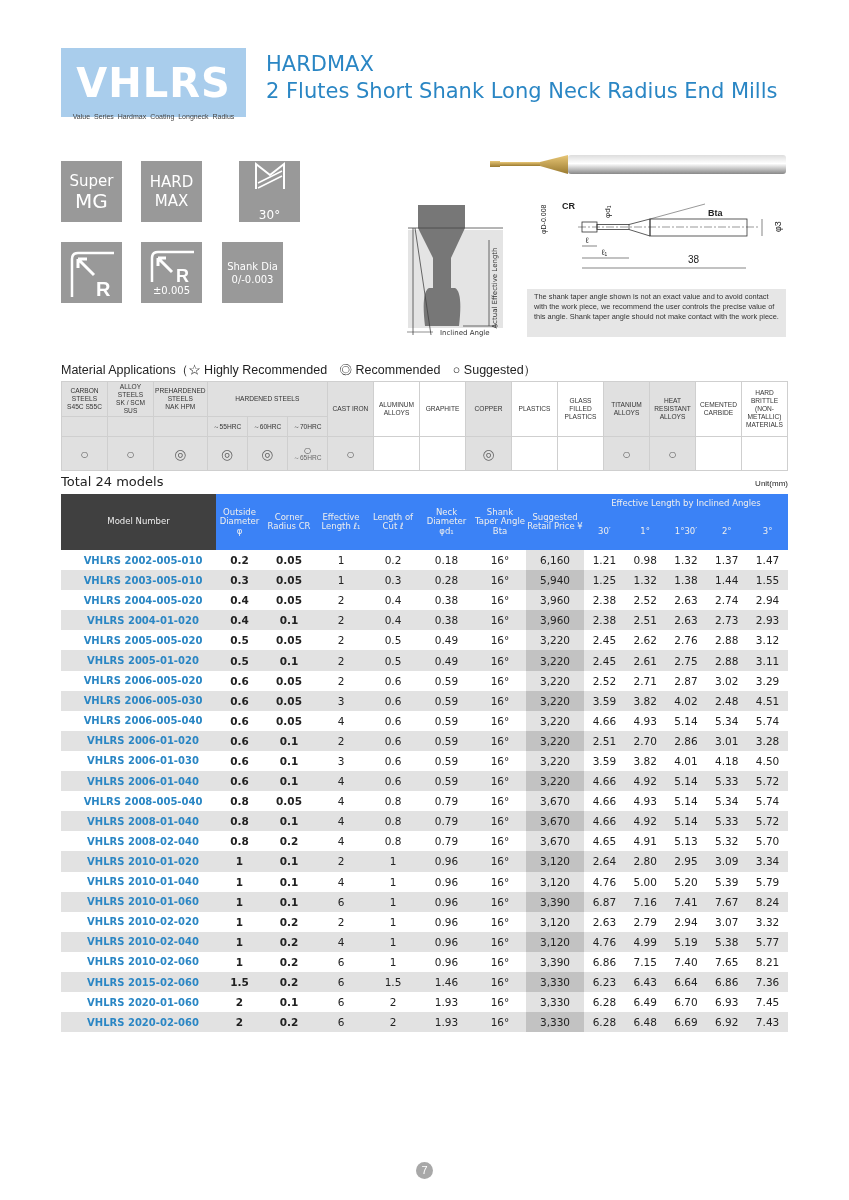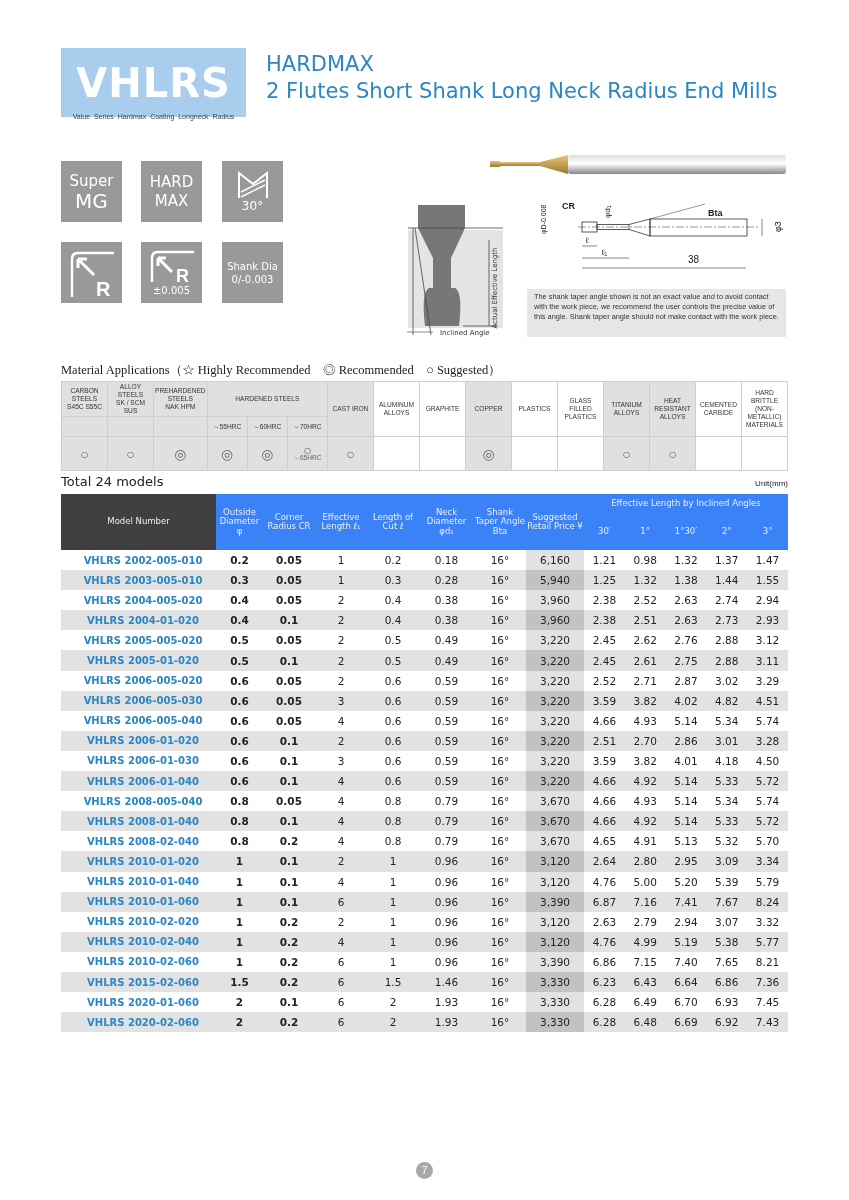--- a/index.html
+++ b/index.html
@@ -11,21 +11,21 @@
   .title2 { position: absolute; left: 266px; top: 79px; font-size: 21px; color: #2a86c4; font-family: "DejaVu Sans", sans-serif; }
 
   .icon { position: absolute; width: 61px; height: 61px; background: #999; color: #fff; display: flex; flex-direction: column; align-items: center; justify-content: center; text-align: center; font-family: "DejaVu Sans", sans-serif; }
   .icon .big { font-size: 20px; line-height: 21px; }
   .icon .med { font-size: 15px; line-height: 19px; }
   .icon .small { font-size: 10px; line-height: 13px; }
 
   .diagram { position: absolute; }
   .note { position: absolute; left: 527px; top: 289px; width: 259px; height: 48px; background: #e6e6e6; font-size: 7.4px; line-height: 10px; padding: 3px 7px; color: #333; }
 
-  .mat-title { position: absolute; left: 61px; top: 362px; font-size: 12.5px; color: #222; font-family: Liberation Serif, serif; }
+  .mat-title { position: absolute; left: 61px; top: 362px; font-size: 12.5px; color: #222; }
   table.mat { position: absolute; left: 61px; top: 381px; border-collapse: collapse; width: 727px; font-family: "Liberation Sans", sans-serif; }
   table.mat td { border: 1px solid #cfcfcf; font-size: 6.6px; text-align: center; color: #333; line-height: 8px; padding: 1px; }
   table.mat td.g { background: #e0e0e0; }
   table.mat .sym { font-size: 14px; color: #666; height: 34px; }
   table.mat .sym small { display: block; font-size: 6.6px; }
 
   .total { position: absolute; left: 61px; top: 474px; font-size: 13px; color: #222; font-family: "DejaVu Sans", sans-serif; }
   .unit { position: absolute; right: 61px; top: 479px; font-size: 8px; color: #222; margin-left: 9px; }
 
   table.spec { position: absolute; left: 61px; top: 494px; border-collapse: collapse; width: 727px; font-family: "DejaVu Sans", sans-serif; }
@@ -52,21 +52,21 @@
 <div class="title2">2 Flutes Short Shank Long Neck Radius End Mills</div>
 
 <div class="icon" style="left:61px;top:161px;">
   <span class="med">Super</span>
   <span class="big">MG</span>
 </div>
 <div class="icon" style="left:141px;top:161px;">
   <span class="med">HARD</span>
   <span class="med">MAX</span>
 </div>
-<div class="icon" style="left:222px;top:161px;">
+<div class="icon" style="left:239px;top:161px;justify-content:space-between;">
   <svg width="34" height="30" viewBox="0 0 34 30">
     <path d="M3 28 V3 L17 14 L31 3 V28" fill="none" stroke="#fff" stroke-width="2"></path>
     <path d="M5 22 L29 10 M5 27 L29 15" stroke="#fff" stroke-width="1.5"></path>
   </svg>
   <span class="small" style="font-size:12px">30°</span>
 </div>
 <div class="icon" style="left:61px;top:242px;">
   <svg width="52" height="52" viewBox="0 0 52 52">
     <path d="M6 50 V12 Q6 6 12 6 H48" fill="none" stroke="#fff" stroke-width="2.5"></path>
     <path d="M28 28 L12 12 M12 12 L12 21 M12 12 L21 12" stroke="#fff" stroke-width="3" fill="none"></path>
@@ -323,21 +323,21 @@
         <td class="b">0.6</td>
         <td class="b">0.05</td>
         <td>3</td>
         <td>0.6</td>
         <td>0.59</td>
         <td>16°</td>
         <td class="price">3,220</td>
         <td>3.59</td>
         <td>3.82</td>
         <td>4.02</td>
-        <td>4.82</td>
+        <td>2.48</td>
         <td>4.51</td>
       </tr>
       <tr>
         <td class="model-cell">VHLRS 2006-005-040</td>
         <td class="b">0.6</td>
         <td class="b">0.05</td>
         <td>4</td>
         <td>0.6</td>
         <td>0.59</td>
         <td>16°</td>

